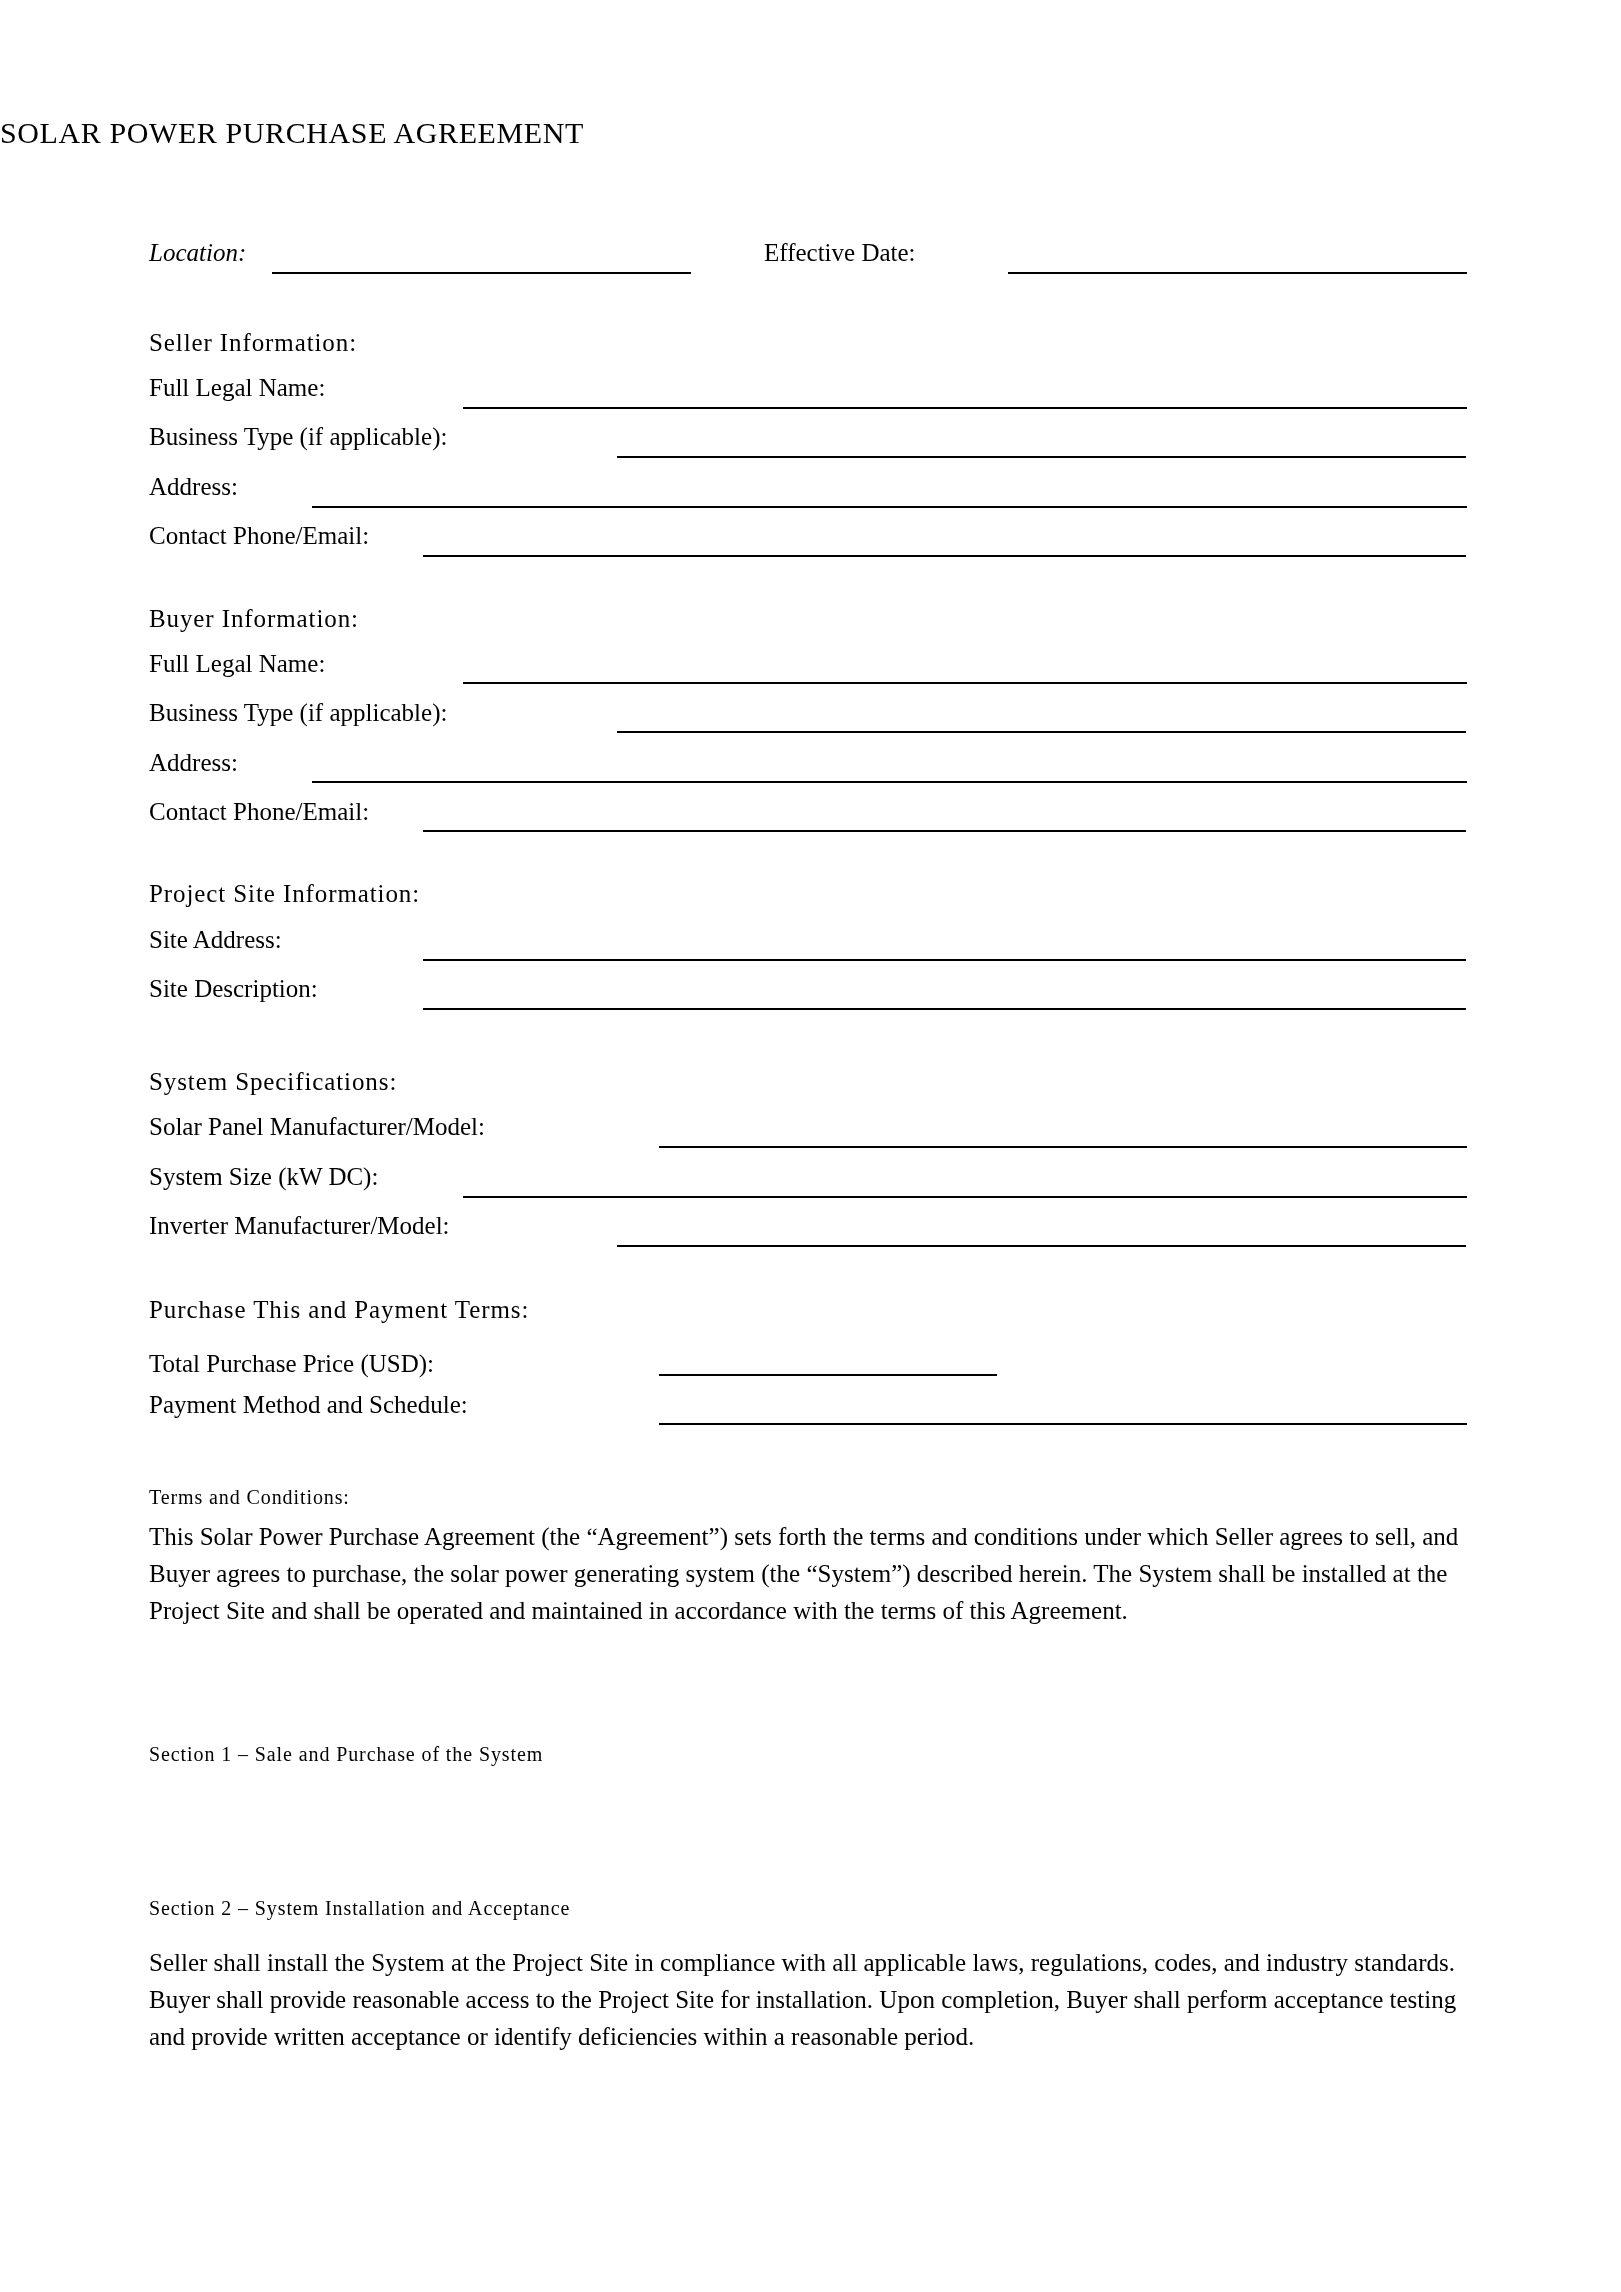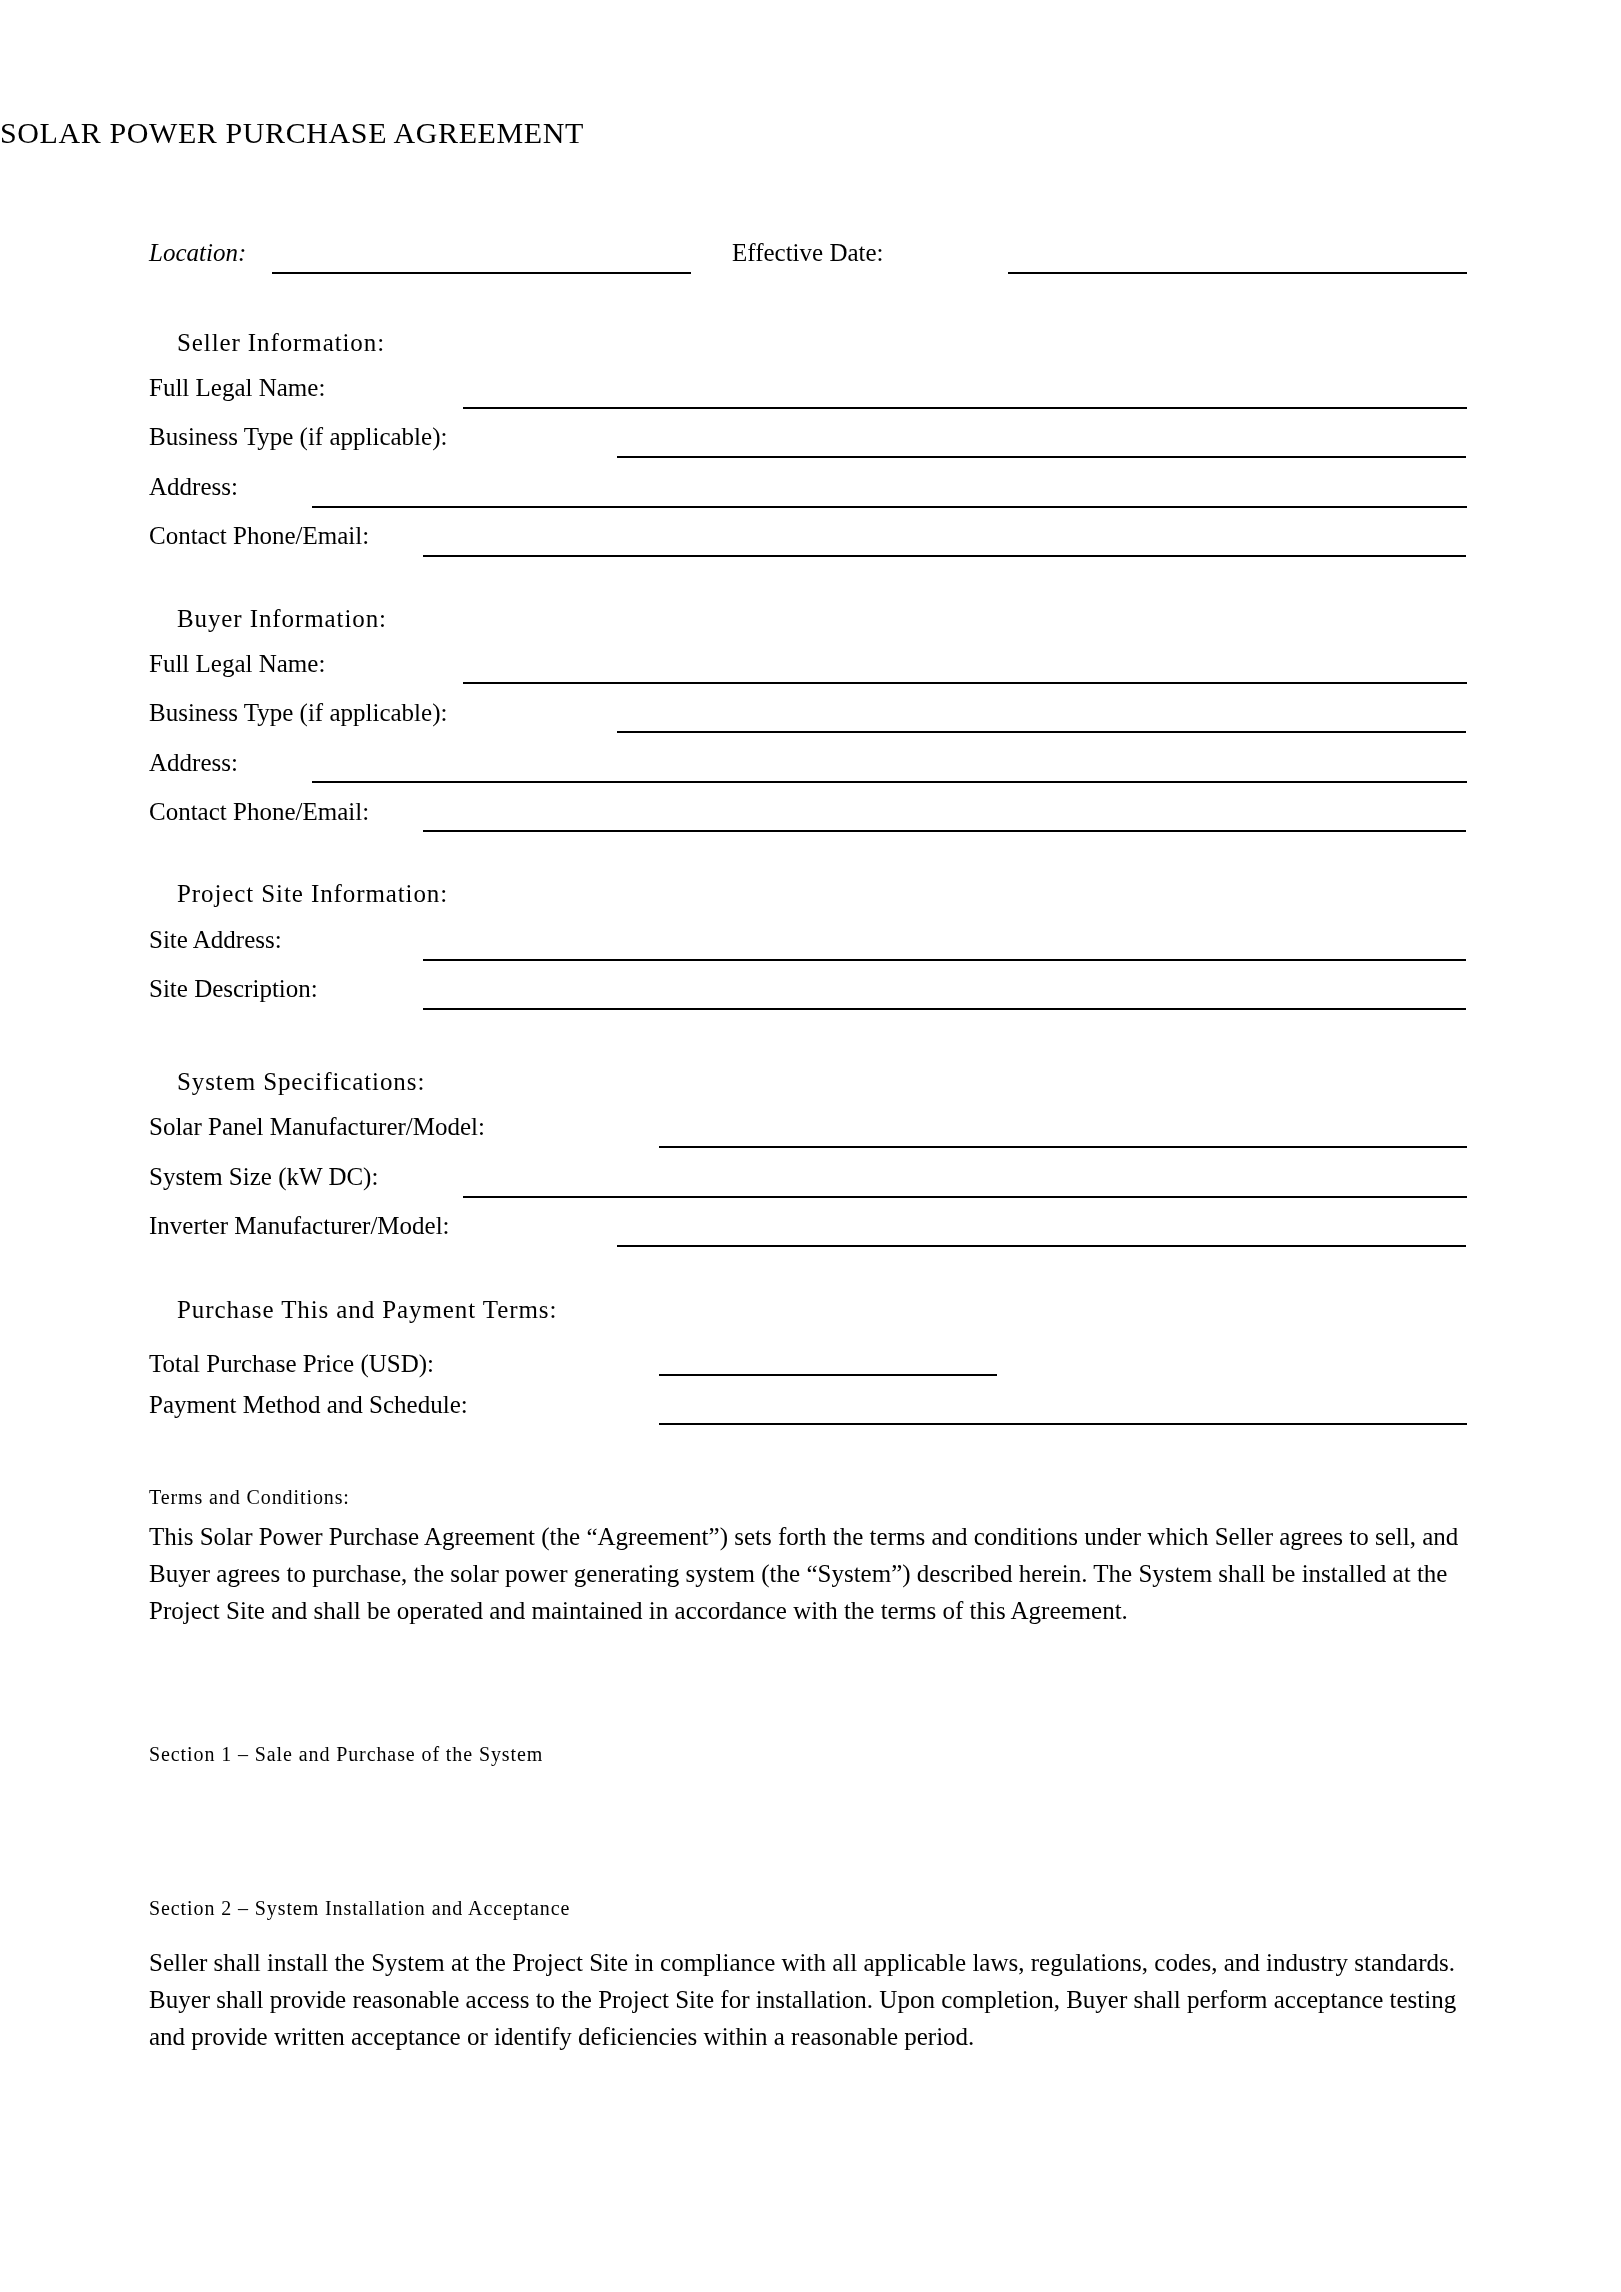--- a/index.html
+++ b/index.html
@@ -35,21 +35,20 @@
   
   .row {
     position: absolute;
     left: 149px;
     font-size: 25px;
     line-height: 29px;
     white-space: nowrap;
   }
   .section-head {
     letter-spacing: 0.9px;
-    margin-left: 28px;
   }
   .field-label {
     letter-spacing: 0px;
   }
 
   
   .rule {
     position: absolute;
     height: 0;
     border-top: 2.9px solid #000000;
@@ -76,21 +75,21 @@
 </head>
 <body>
 
 <div class="page">
 
   <div class="doc-title">SOLAR POWER PURCHASE AGREEMENT</div>
 
   <div class="row field-label" style="top:238px;font-style:italic;">Location:</div>
   <div class="rule" style="left:272px; top:272px; width:419px;"></div>
 
-  <div class="row field-label" style="left:732px; top:238px;">Effective Date:</div>
+  <div class="row field-label" style="left:764px; top:238px;">Effective Date:</div>
   <div class="rule" style="left:1008px; top:272px; width:459px;"></div>
 
   <div class="row section-head" style="top:328px;">Seller Information:</div>
 
   <div class="row field-label" style="top:373px;">Full Legal Name:</div>
   <div class="rule" style="left:463px; top:407px; width:1004px;"></div>
 
   <div class="row field-label" style="top:422px;">Business Type (if applicable):</div>
   <div class="rule" style="left:617px; top:456px; width:849px;"></div>
 

